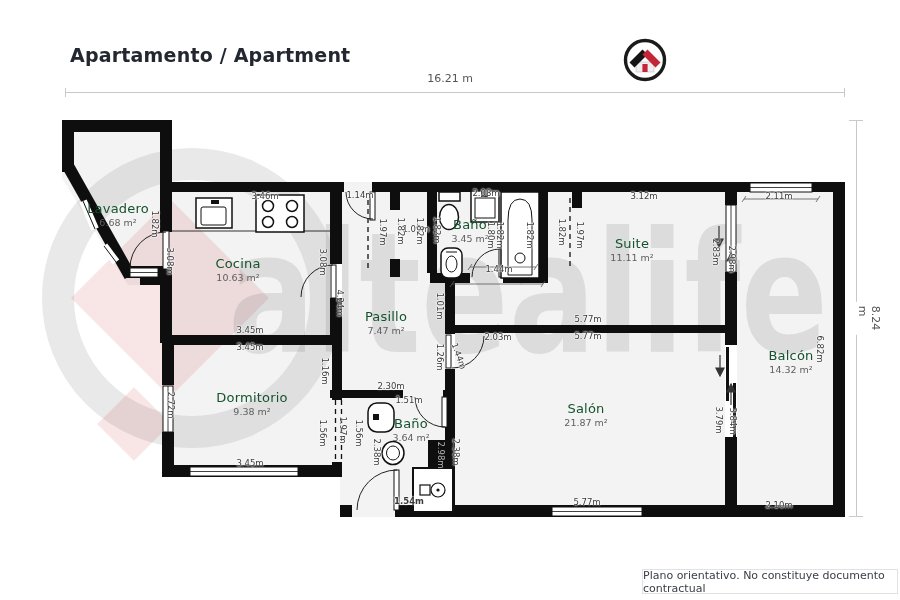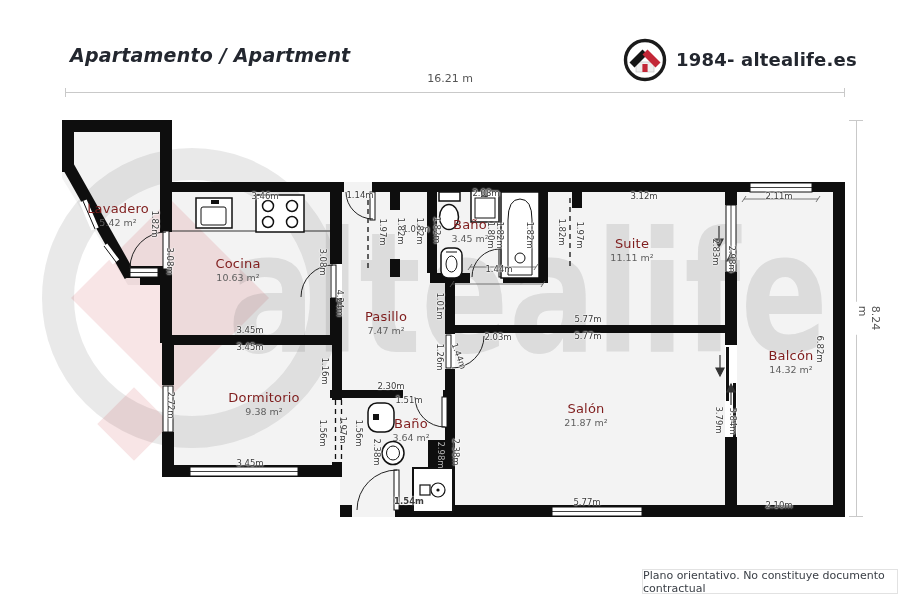--- a/index.html
+++ b/index.html
@@ -1,49 +1,48 @@
 <!DOCTYPE html>
 <html><head>
 <meta charset="utf-8">
 <style>
   html,body{margin:0;padding:0;background:#fff;}
   #stage{position:relative;width:900px;height:600px;background:#fff;overflow:hidden;
          font-family:"DejaVu Sans",sans-serif;}
-  .title{position:absolute;left:70px;top:44px;font-size:19px;font-weight:bold;color:#23272f;letter-spacing:.2px;font-style:italic;}
+  .title{position:absolute;left:70px;top:44px;font-size:19px;font-weight:bold;color:#23272f;letter-spacing:.2px;}
   .brand{position:absolute;left:676px;top:49px;font-size:18px;font-weight:bold;color:#23272f;letter-spacing:.2px;}
   .logo{position:absolute;left:622px;top:37px;width:46px;height:46px;}
   .dimline{position:absolute;background:#c9c9c9;}
   .dim-overall{position:absolute;font-size:11px;color:#555;background:#fff;padding:0 4px;}
   #width-label{left:450px;top:78px;transform:translate(-50%,-50%);}
   #height-label{left:869px;top:318px;transform:translate(-50%,-50%) rotate(90deg);}
   .plan-label-layer{position:absolute;left:0;top:0;width:900px;height:600px;pointer-events:none;}
   .dim{position:absolute;font-size:8.5px;color:#3a3a3a;white-space:nowrap;
        text-shadow:0 0 2px #fff,0 0 2px #fff,0 0 2px #fff;}
   .dim.light{color:#b5b5b5;text-shadow:none;}
   .room-label{position:absolute;transform:translate(-50%,-50%);text-align:center;white-space:nowrap;}
-  .room-name{font-size:13px;color:#7f1d1d;letter-spacing:.2px;}
+  .room-name{font-size:13px;color:#14532d;letter-spacing:.2px;}
   .room-area{font-size:9.5px;color:#5f5f5f;margin-top:1px;}
   .footer-box{position:absolute;left:642px;top:569px;width:254px;height:23px;border:1px solid #e2e2e2;
               display:flex;align-items:center;justify-content:center;}
   .footer-box span{font-size:11px;color:#3b4047;}
 </style>
 </head>
 <body>
 
 <div id="stage">
 
   <div class="title">Apartamento / Apartment</div>
   <svg class="logo" viewBox="-23 -23 46 46">
     <circle cx="0" cy="0" r="19.5" fill="#fff" stroke="#1b1b1b" stroke-width="3.4"></circle>
     <rect x="-9" y="2" width="18" height="10" fill="#efefef" stroke="#bbb" stroke-width="0.6"></rect>
     <rect x="-2.6" y="4" width="5.2" height="8" fill="#c32737"></rect>
     <path d="M -13,5 L 0,-8" stroke="#141414" stroke-width="7" fill="none"></path>
     <path d="M 0,-8 L 13,5" stroke="#c32737" stroke-width="7" fill="none"></path>
   </svg>
-  <div class="brand">1984- altealife.es</div>
 
   <div class="dimline" style="left:65px;top:92px;width:780px;height:1px;"></div>
   <div class="dimline" style="left:65px;top:88px;width:1px;height:9px;"></div>
   <div class="dimline" style="left:844px;top:88px;width:1px;height:9px;"></div>
   <div class="dim-overall" id="width-label">16.21 m</div>
   <div class="dimline" style="left:856px;top:120px;width:1px;height:397px;"></div>
   <div class="dimline" style="left:849px;top:120px;width:14px;height:1px;"></div>
   <div class="dimline" style="left:849px;top:516px;width:14px;height:1px;"></div>
   <div class="dim-overall" id="height-label">8.24 m</div>
 
@@ -220,39 +219,39 @@
       <line x1="720" y1="355" x2="720" y2="370"></line>
         <polygon points="716,368 724,368 720,376"></polygon>
       <line x1="731" y1="405" x2="731" y2="390"></line>
         <polygon points="727,392 735,392 731,384"></polygon>
     </g>
   </svg>
 
   <div class="plan-label-layer" id="plan-labels">
       <div class="room-label" style="left: 118px; top: 214px;">
         <div class="room-name">Lavadero</div>
-        <div class="room-area">5.42 m²</div>
+        <div class="room-area">6.68 m²</div>
       </div>
       <div class="room-label" style="left: 238px; top: 269px;">
         <div class="room-name">Cocina</div>
         <div class="room-area">10.63 m²</div>
       </div>
       <div class="room-label" style="left: 470px; top: 230px;">
         <div class="room-name">Baño</div>
         <div class="room-area">3.45 m²</div>
       </div>
       <div class="room-label" style="left: 632px; top: 249px;">
         <div class="room-name">Suite</div>
         <div class="room-area">11.11 m²</div>
       </div>
       <div class="room-label" style="left: 386px; top: 322px;">
         <div class="room-name">Pasillo</div>
         <div class="room-area">7.47 m²</div>
       </div>
-      <div class="room-label" style="left: 252px; top: 403px; margin-left: 12px;">
+      <div class="room-label" style="left: 252px; top: 403px;">
         <div class="room-name">Dormitorio</div>
         <div class="room-area">9.38 m²</div>
       </div>
       <div class="room-label" style="left: 411px; top: 429px;">
         <div class="room-name">Baño</div>
         <div class="room-area">3.64 m²</div>
       </div>
       <div class="room-label" style="left: 586px; top: 414px;">
         <div class="room-name">Salón</div>
         <div class="room-area">21.87 m²</div>

